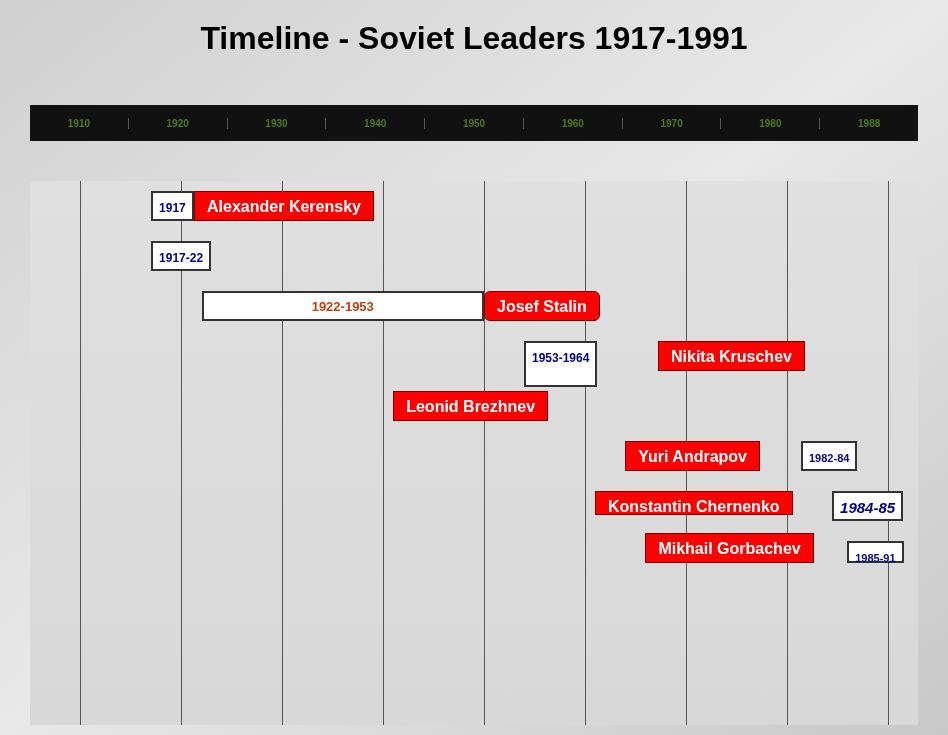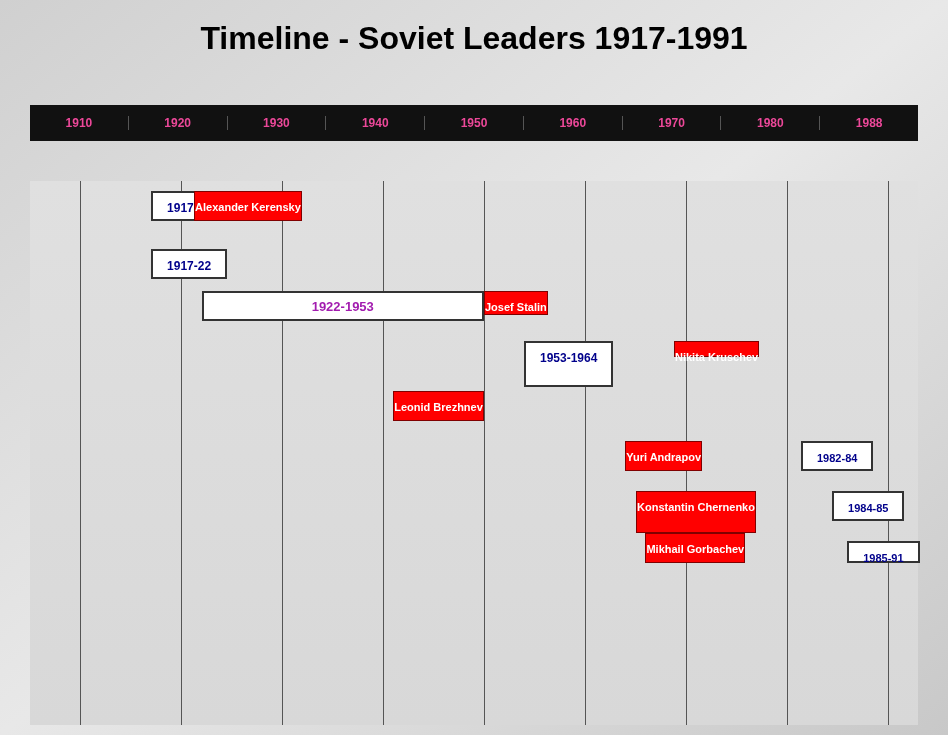--- a/index.html
+++ b/index.html
@@ -29,23 +29,23 @@
       background: #111;
       color: white;
       display: flex;
       height: 36px;
       align-items: center;
       margin: 0 10px;
     }
     .decade-cell {
       flex: 1;
       text-align: center;
-      font-size: 12px;
+      font-size: 10px;
       font-weight: bold;
-      color: #ec4899;
+      color: #4d7c0f;
       border-right: 1px solid #555;
     }
     .decade-cell:last-child { border-right: none; }
 
     .timeline-body {
       flex: 1;
       position: relative;
       margin: 0 10px;
       background: linear-gradient(to bottom, #e0e0e0, #d8d8d8);
     }
@@ -54,35 +54,35 @@
     .vline {
       position: absolute;
       top: 0;
       bottom: 0;
       width: 1px;
       background: #555;
     }
 
     .label-box {
       border: 2px solid #333;
-      padding: 2px 14px;
+      padding: 2px 6px;
       font-size: 12px;
       font-weight: bold;
       color: #00008B;
       background: white;
       white-space: nowrap;
       text-align: center;
     }
 
     .name-box {
       background: red;
       color: white;
-      font-size: 11px;
+      font-size: 16px;
       font-weight: bold;
-      padding: 4px 0;
+      padding: 4px 12px;
       white-space: nowrap;
       border: 1px solid #800000;
     }
   </style>
 </head>
 <body>
 
 <div class="page-container">
   <div class="title">Timeline - Soviet Leaders 1917-1991</div>
 
@@ -103,26 +103,26 @@
       <div class="vline" style="left: 151.333px;"></div>
       <div class="vline" style="left: 252.222px;"></div>
       <div class="vline" style="left: 353.111px;"></div>
       <div class="vline" style="left: 454px;"></div>
       <div class="vline" style="left: 554.889px;"></div>
       <div class="vline" style="left: 655.778px;"></div>
       <div class="vline" style="left: 756.667px;"></div>
       <div class="vline" style="left: 857.556px;"></div>
       <div class="label-box" style="position: absolute; top: 10px; left: 121.067px; height: 30px; line-height: 26px;">1917</div>
       <div class="name-box" style="position: absolute; top: 10px; left: 164.067px; height: 30px; line-height: 22px;">Alexander Kerensky</div>
-      <div class="label-box" style="position: absolute; top: 60px; left: 121.067px; height: 30px; line-height: 26px; margin-top: 8px;">1917-22</div>
-      <div style="position: absolute; top: 110px; left: 171.511px; width: 282.489px; height: 30px; border: 2px solid rgb(51, 51, 51); background: white; display: flex; align-items: center; justify-content: center; font-size: 13px; font-weight: bold; color: #a21caf;">1922-1953</div>
-      <div class="name-box" style="position: absolute; top: 110px; left: 454px; height: 24px; line-height: 22px;">Josef Stalin</div>
+      <div class="label-box" style="position: absolute; top: 60px; left: 121.067px; height: 30px; line-height: 26px;">1917-22</div>
+      <div style="position: absolute; top: 110px; left: 171.511px; width: 282.489px; height: 30px; border: 2px solid rgb(51, 51, 51); background: white; display: flex; align-items: center; justify-content: center; font-size: 13px; font-weight: bold; color: #c2410c;">1922-1953</div>
+      <div class="name-box" style="position: absolute; top: 110px; left: 454px; height: 30px; line-height: 22px; border-radius: 6px;">Josef Stalin</div>
       <div class="label-box" style="position: absolute; top: 160px; left: 494px; height: 46px; line-height: 26px;">1953-1964</div>
-      <div class="name-box" style="position: absolute; top: 160px; left: 644px; height: 16px; line-height: 22px;">Nikita Kruschev</div>
+      <div class="name-box" style="position: absolute; top: 160px; left: 628px; height: 30px; line-height: 22px;">Nikita Kruschev</div>
       <div class="name-box" style="position: absolute; top: 210px; left: 363.2px; height: 30px; line-height: 22px;">Leonid Brezhnev</div>
       <div class="name-box" style="position: absolute; top: 260px; left: 595.244px; height: 30px; line-height: 22px;">Yuri Andrapov</div>
       <div class="label-box" style="position: absolute; top: 260px; left: 771px; height: 30px; line-height: 26px; font-size: 11px;">1982-84</div>
-      <div class="name-box" style="position: absolute; top: 310px; left: 606px; height: 42px; line-height: 22px;">Konstantin Chernenko</div>
-      <div class="label-box" style="position: absolute; top: 310px; left: 802.067px; height: 30px; line-height: 26px; font-size: 11px;">1984-85</div>
+      <div class="name-box" style="position: absolute; top: 310px; left: 565px; height: 24px; line-height: 22px;">Konstantin Chernenko</div>
+      <div class="label-box" style="position: absolute; top: 310px; left: 802.067px; height: 30px; line-height: 26px; font-size: 15px; font-style: italic;">1984-85</div>
       <div class="name-box" style="position: absolute; top: 352px; left: 615.422px; height: 30px; line-height: 22px;">Mikhail Gorbachev</div>
       <div class="label-box" style="position: absolute; top: 360px; left: 817.2px; height: 22px; line-height: 26px; font-size: 11px;">1985-91</div>
     </div>
 </div>
 
 </body></html>

